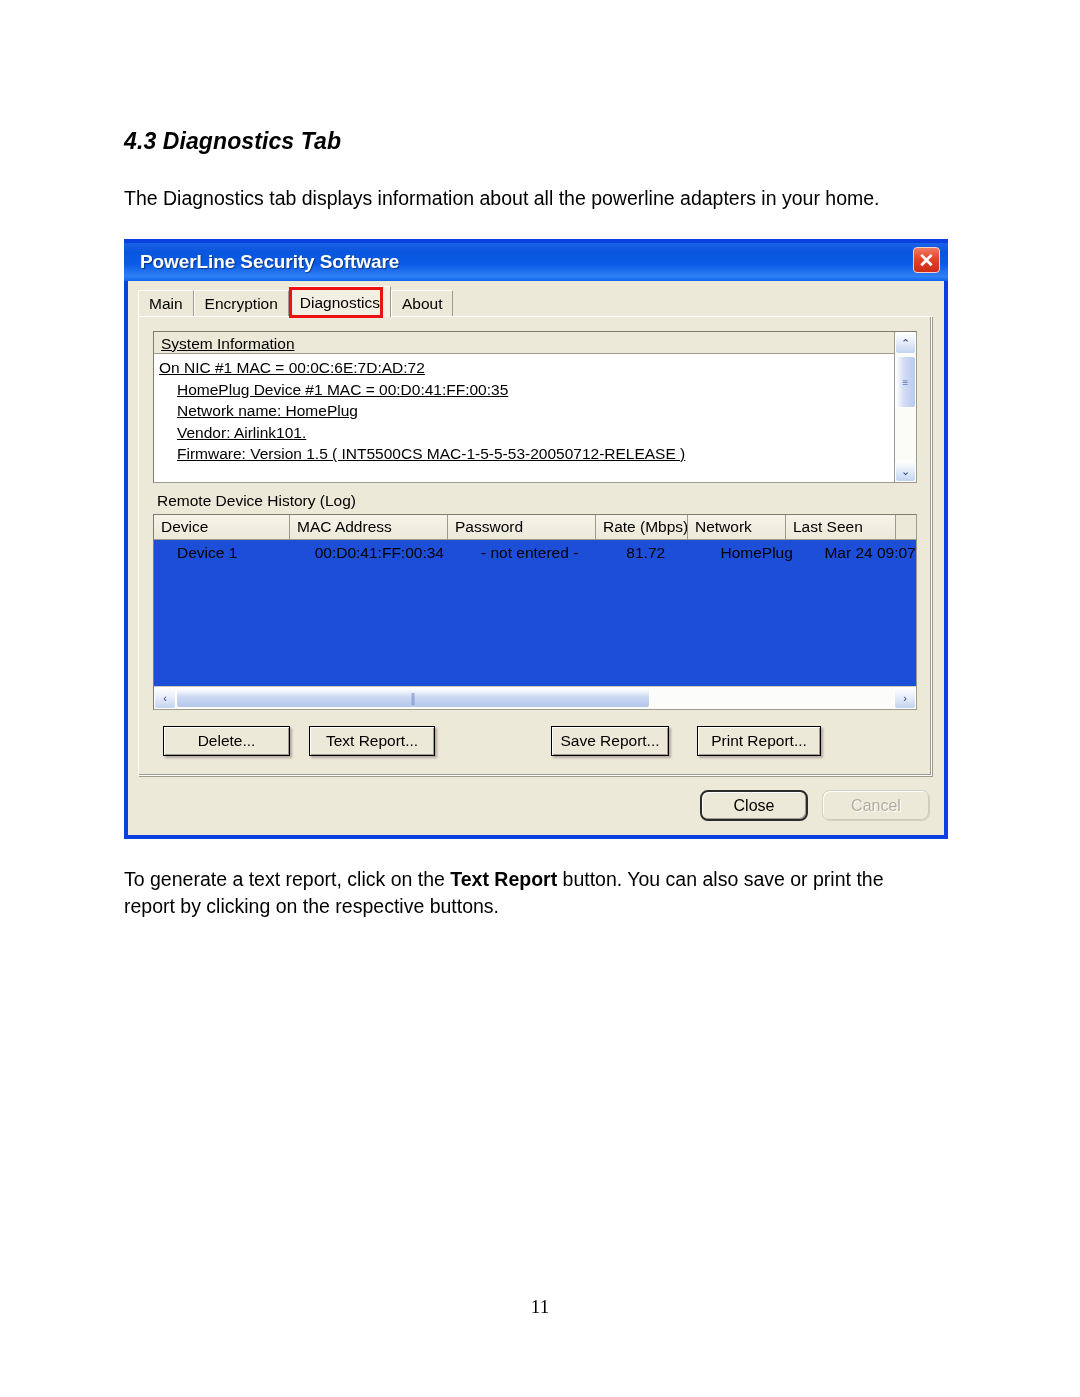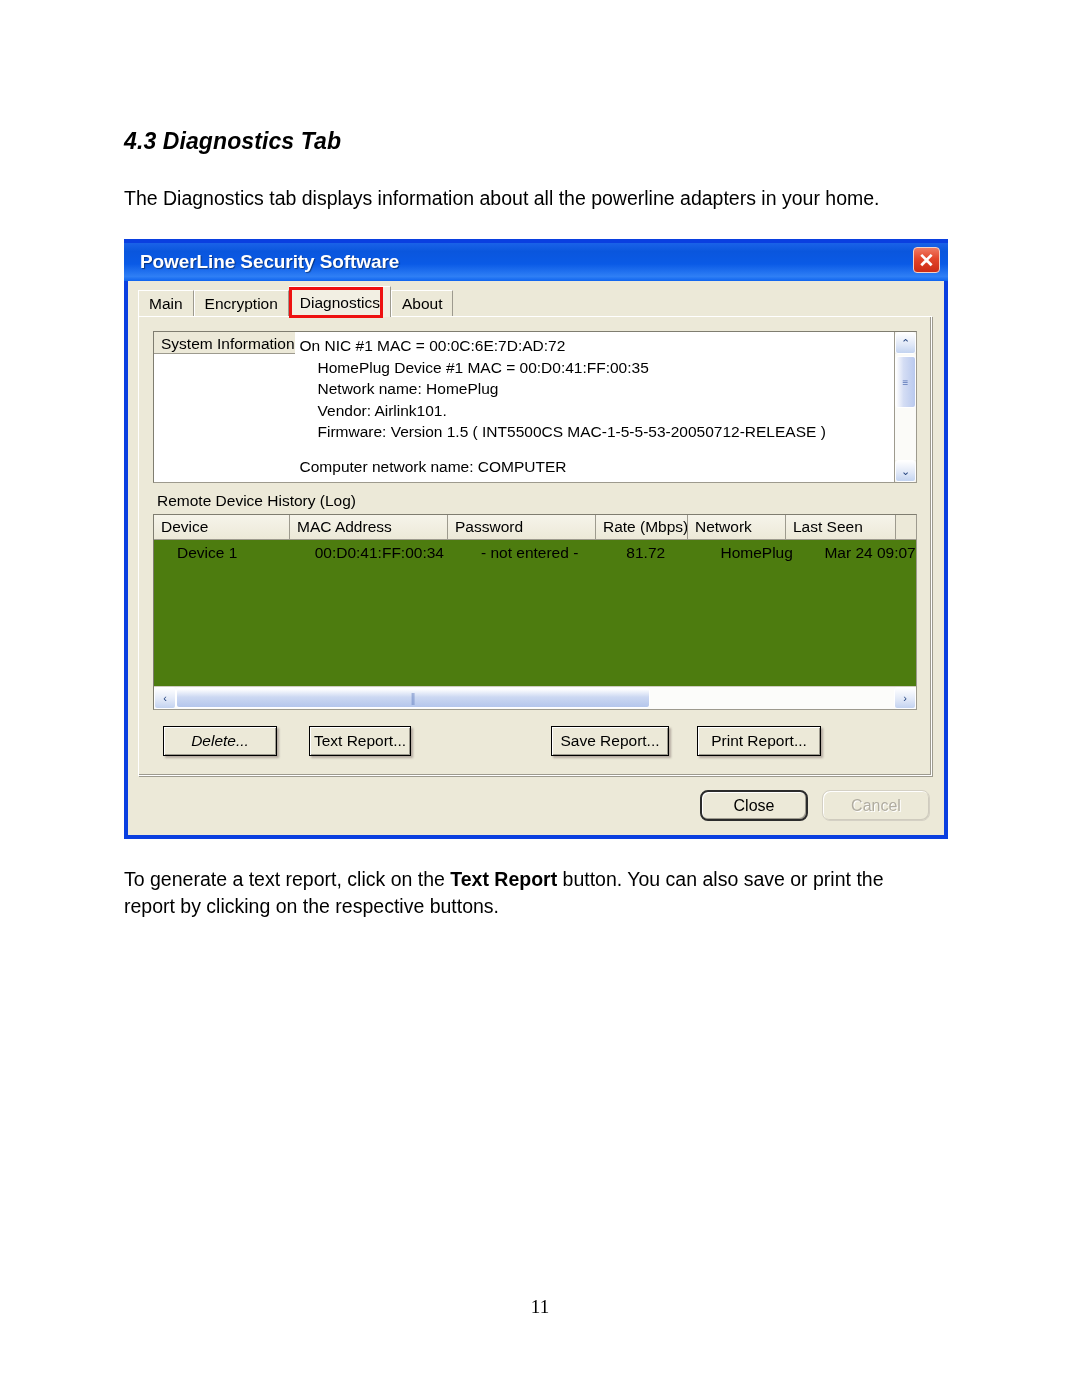--- a/index.html
+++ b/index.html
@@ -162,21 +162,22 @@
     border-top-color: #7f7d70;
     border-left-color: #7f7d70;
     background: #ffffff;
     box-sizing: border-box;
     display: flex;
   }
   .sysinfo-main {
     flex: 1;
     min-width: 0;
     display: flex;
-    flex-direction: row;
+    flex-direction: column;
+    text-decoration: underline;
   }
   .sysinfo-header {
     background: #ece9d8;
     border-bottom: 1px solid #9d9a8e;
     font-size: 15.5px;
     padding: 3px 0 3px 7px;
     height: 22px;
     box-sizing: border-box;
     line-height: 17px;
   }
@@ -237,21 +238,21 @@
 
   
   .rdh-label {
     font-size: 15.5px;
     margin: 9px 0 4px 4px;
   }
   .rdh-box {
     border: 1px solid #7f7d70;
     border-right-color: #9d9a8e;
     border-bottom-color: #9d9a8e;
-    background: #4d7c0f;
+    background: #1d4ed8;
     height: 196px;
     box-sizing: border-box;
     display: flex;
     flex-direction: column;
   }
   .rdh-table {
     flex: 1;
     min-height: 0;
     overflow: hidden;
   }
@@ -346,22 +347,22 @@
     border: 1px solid #000000;
     box-shadow: inset 1px 1px 0 #ffffff, inset -1px -1px 0 #9d9a8e, 2px 2px 2px rgba(110,90,90,.45);
     height: 30px;
     box-sizing: border-box;
     display: flex;
     align-items: center;
     justify-content: center;
     white-space: nowrap;
     color: #000000;
   }
-  #btn-delete      { left: 10px;  width: 114px; font-style: italic; }
-  #btn-text-report { left: 156px; width: 102px; }
+  #btn-delete      { left: 10px;  width: 127px; }
+  #btn-text-report { left: 156px; width: 126px; }
   #btn-save-report { left: 398px; width: 118px; }
   #btn-print-report{ left: 544px; width: 124px; }
 
   
   .bottom-sep {
     position: absolute;
     left: 12px;
     right: 12px;
     bottom: 62px;
     height: 2px;

